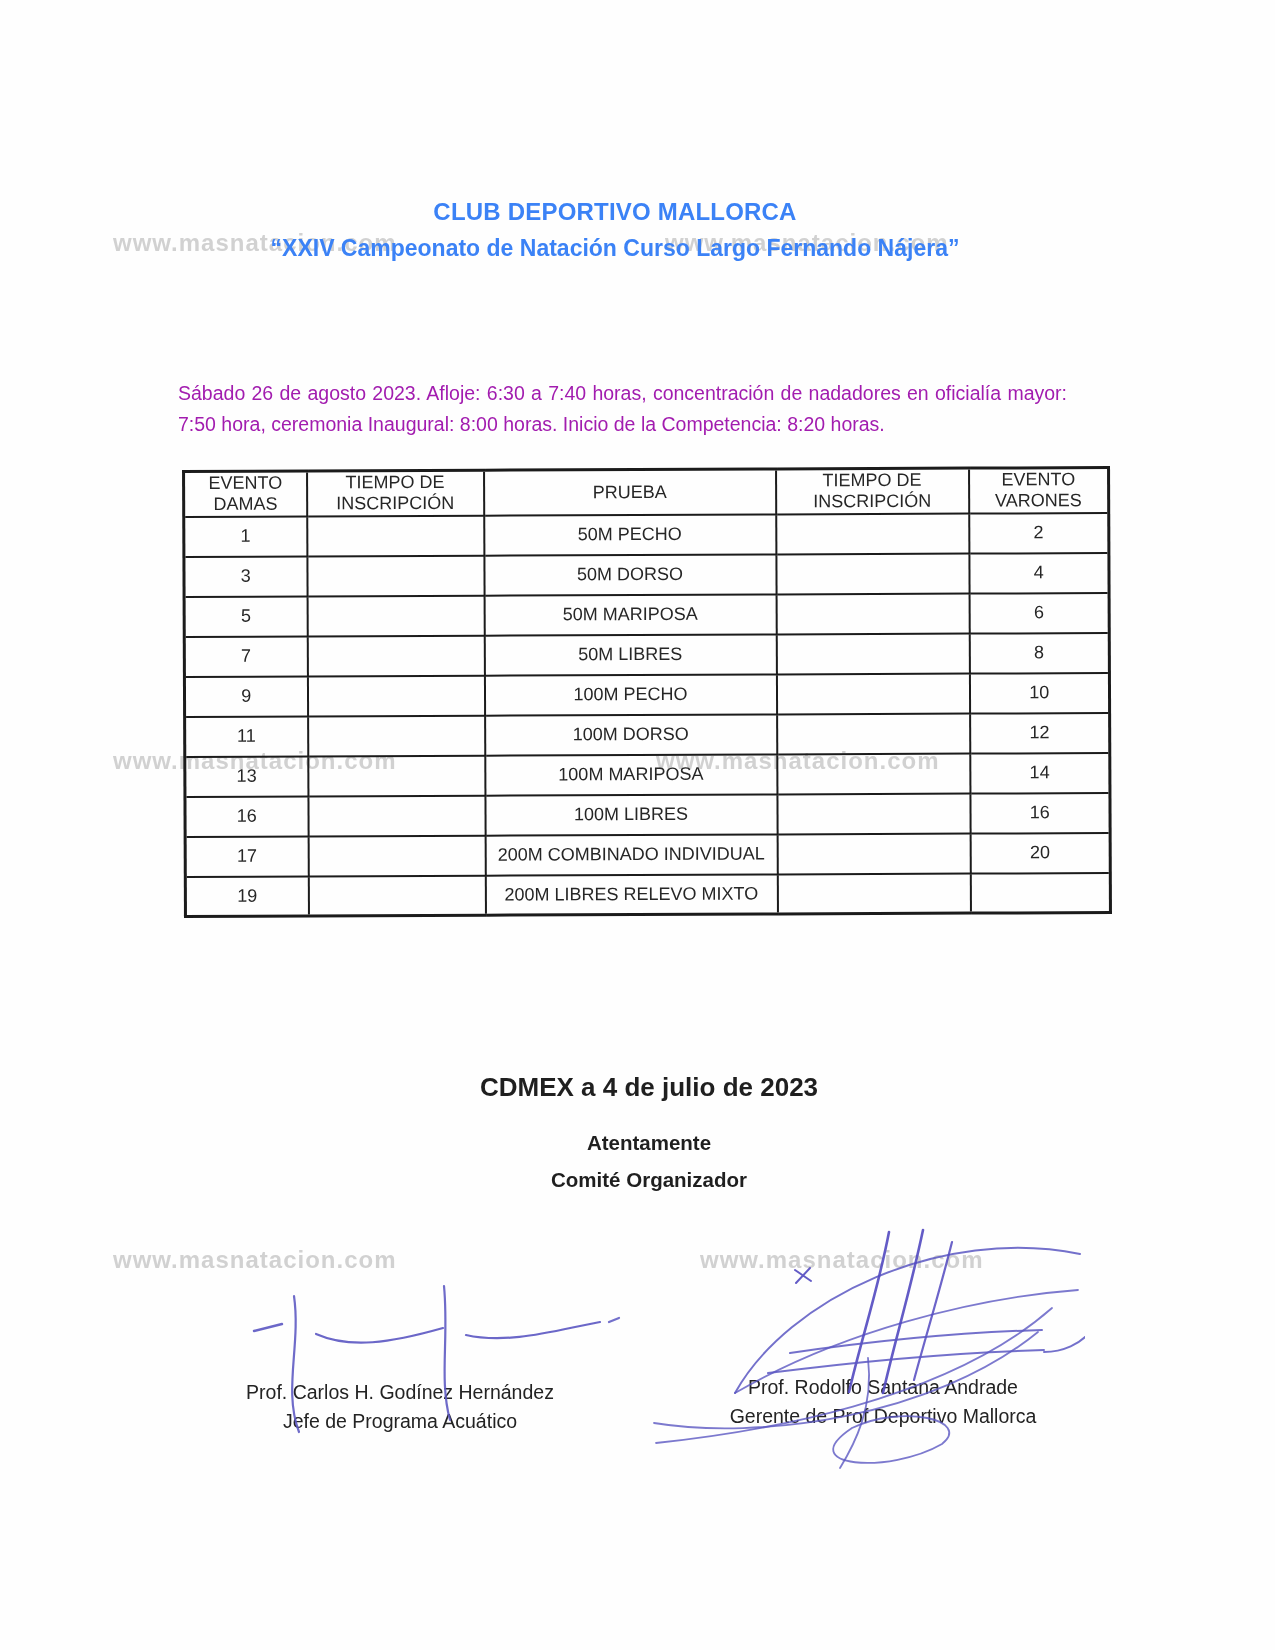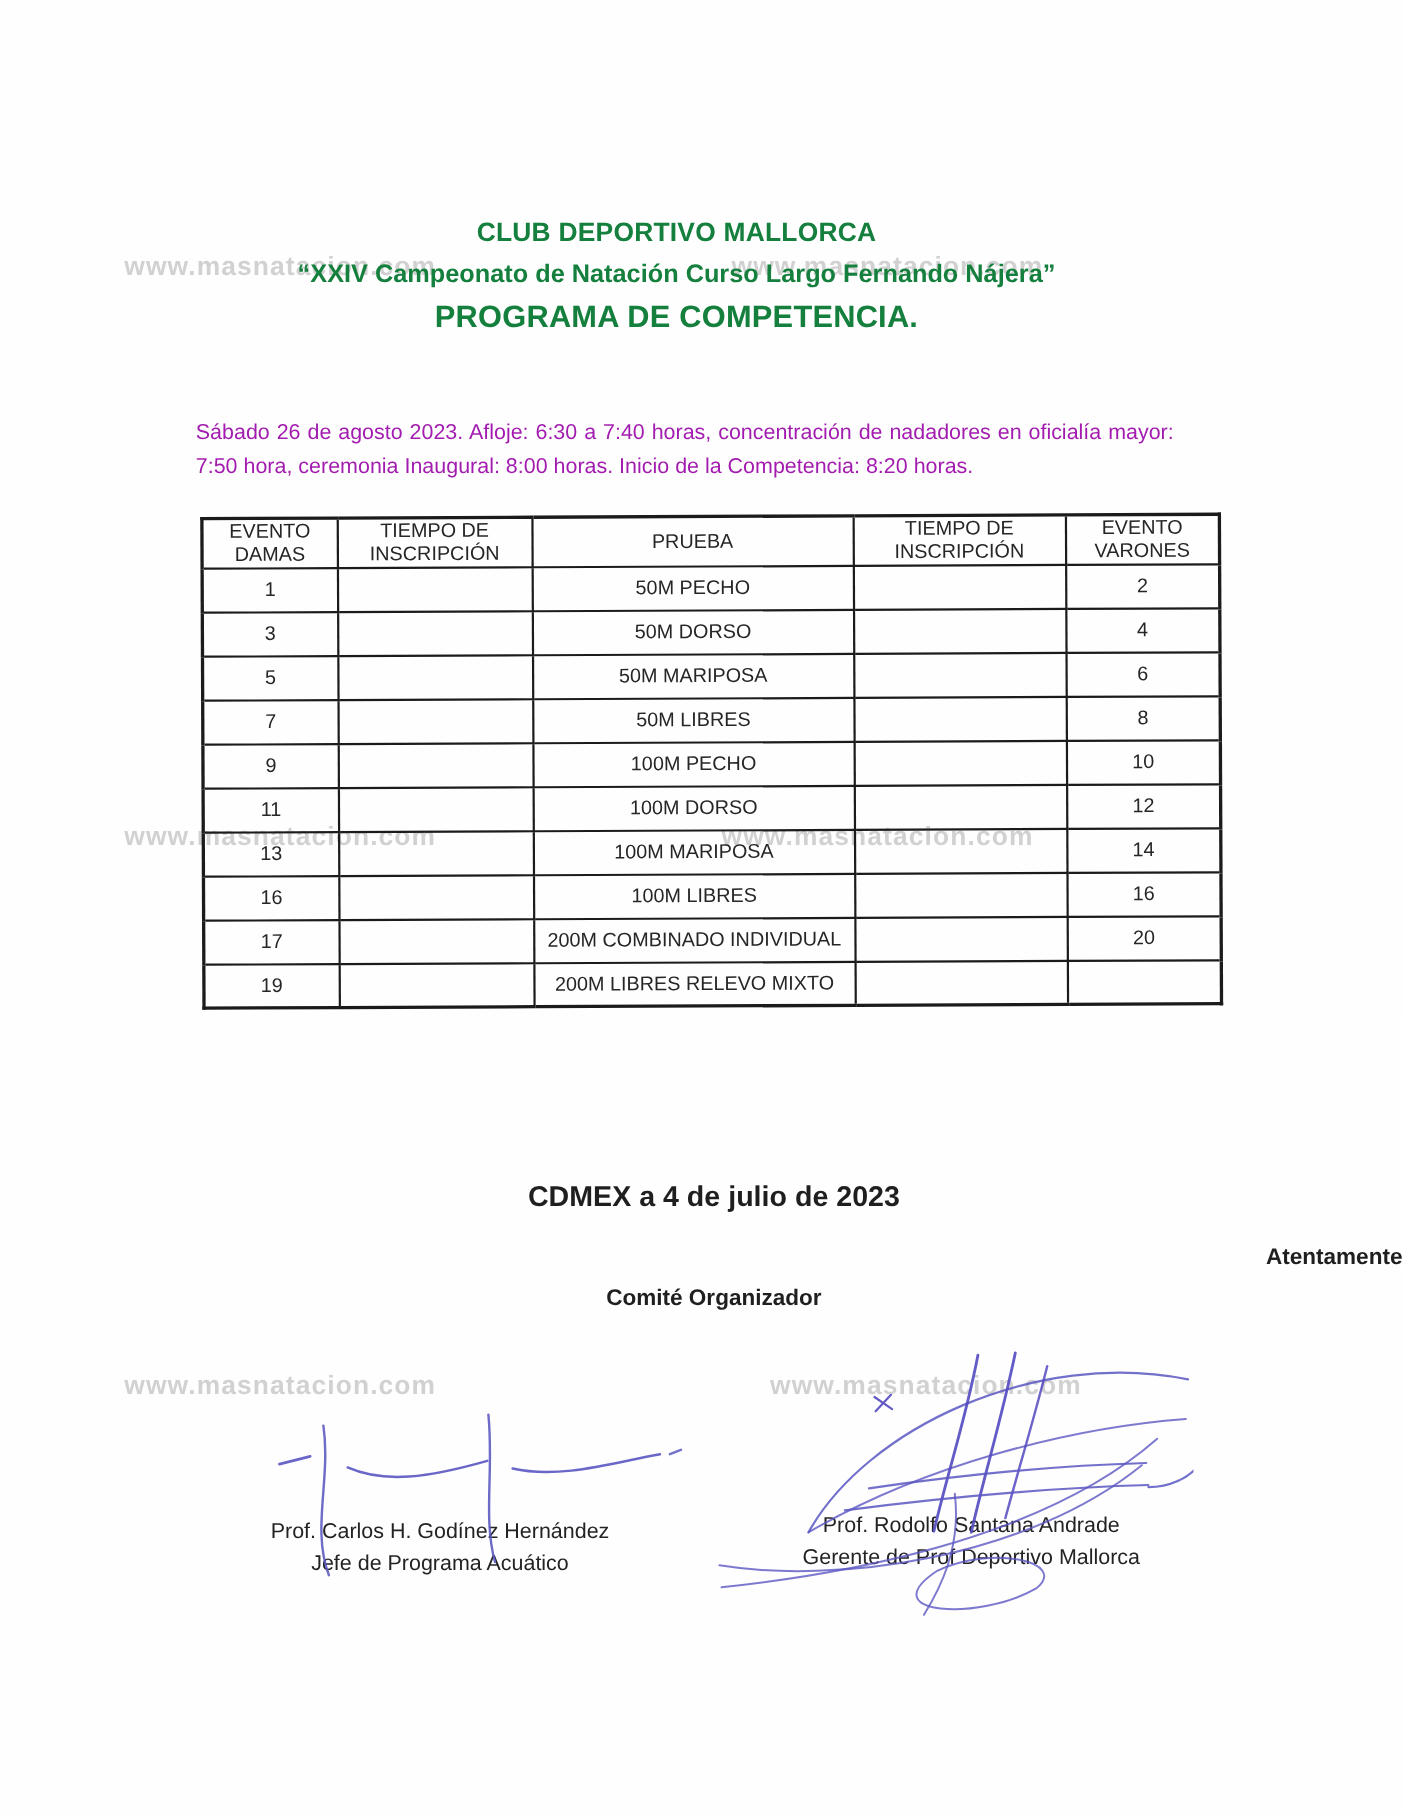--- a/index.html
+++ b/index.html
@@ -13,21 +13,21 @@
   
   .wm {
     position:absolute; z-index:1;
     font-size:24px; font-weight:bold; letter-spacing:1px;
     color:rgba(155,155,155,0.45);
     white-space:nowrap; user-select:none;
   }
   
   .header-block {
     position:absolute; z-index:2; left:0; right:45px; top:198px;
-    text-align:center; color:#15803d;
+    text-align:center; color:#3b82f6;
   }
   .club-title    { font-size:24px; font-weight:bold; letter-spacing:0.2px; }
   .champ-title   { font-size:23px; font-weight:bold; margin-top:9px; }
   .program-title { font-size:28px; font-weight:bold; margin-top:10px; letter-spacing:0.2px; }
   
   .intro {
     position:absolute; z-index:2; left:178px; top:341px; width:889px;
     font-size:19.5px; line-height:31px; text-align:justify; color:#a21caf;margin-top:37px;
   }
   
@@ -42,21 +42,21 @@
   th { height:45px; font-weight:normal; line-height:21px; padding:0 6px; }
   td { height:40px; }
   tr > *:first-child { border-left-width:3px; }
   tr > *:last-child  { border-right-width:3px; }
   tbody tr:last-child td { border-bottom-width:3px; }
   col.c1 { width:123px; } col.c2 { width:177px; } col.c3 { width:292px; }
   col.c4 { width:193px; } col.c5 { width:140px; }
   
   .closing { position:absolute; z-index:2; left:23px; right:0; text-align:center; color:#1f1f1f; font-weight:bold; }
   .place-date  { top:1072px; font-size:26px; }
-  .salutation  { top:1131px; font-size:20.5px;text-align:right; }
+  .salutation  { top:1131px; font-size:20.5px; }
   .committee   { top:1168px; font-size:20.5px; }
   
   .sig { position:absolute; z-index:3; }
   .sig path { fill:none; stroke-linecap:round; stroke-linejoin:round; }
   
   .signatory {
     position:absolute; z-index:2; text-align:center;
     font-size:19.5px; line-height:29px; color:#232323;
   }
   .signatory-left  { left:238px; top:1378px; width:324px; }
@@ -70,21 +70,20 @@
   <div class="wm" style="left:113px; top:229px;">www.masnatacion.com</div>
   <div class="wm" style="left:665px; top:229px;">www.masnatacion.com</div>
   <div class="wm" style="left:113px; top:747px;">www.masnatacion.com</div>
   <div class="wm" style="left:656px; top:747px;">www.masnatacion.com</div>
   <div class="wm" style="left:113px; top:1246px;">www.masnatacion.com</div>
   <div class="wm" style="left:700px; top:1246px;">www.masnatacion.com</div>
 
   <div class="header-block">
     <div class="club-title">CLUB DEPORTIVO MALLORCA</div>
     <div class="champ-title">“XXIV Campeonato de Natación Curso Largo Fernando Nájera”</div>
-    <div class="program-title">PROGRAMA DE COMPETENCIA.</div>
   </div>
 
   <p class="intro">Sábado 26 de agosto 2023. Afloje: 6:30 a 7:40 horas, concentración de nadadores en oficialía mayor: 7:50 hora, ceremonia Inaugural: 8:00 horas. Inicio de la Competencia: 8:20 horas.</p>
 
   <div class="tbl-wrap">
     <table>
       <colgroup>
           <col class="c1">
           <col class="c2">
           <col class="c3">

